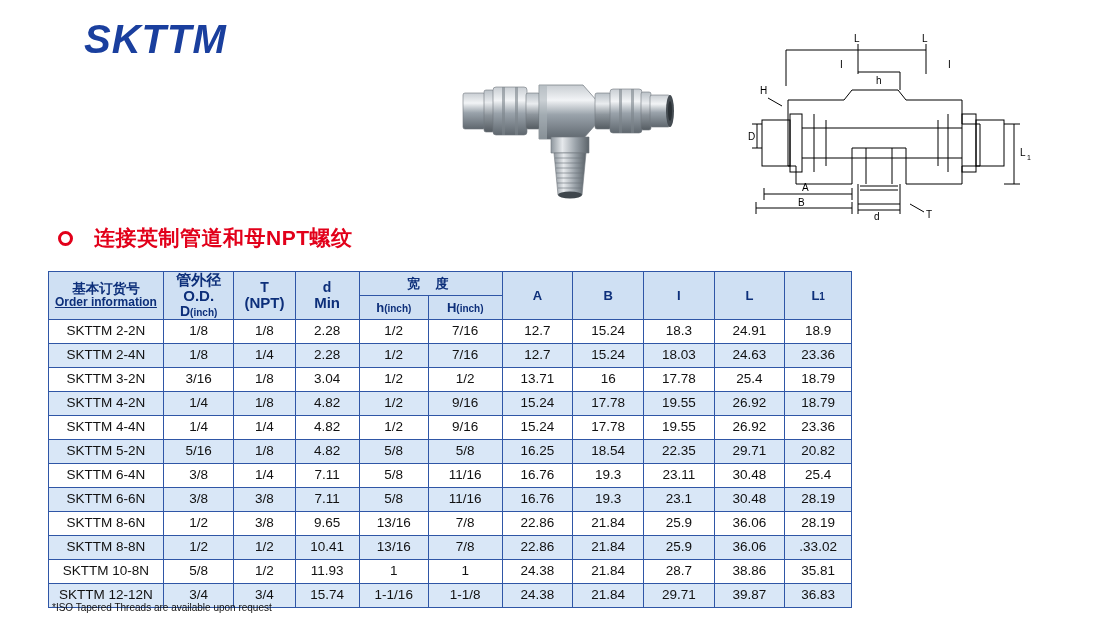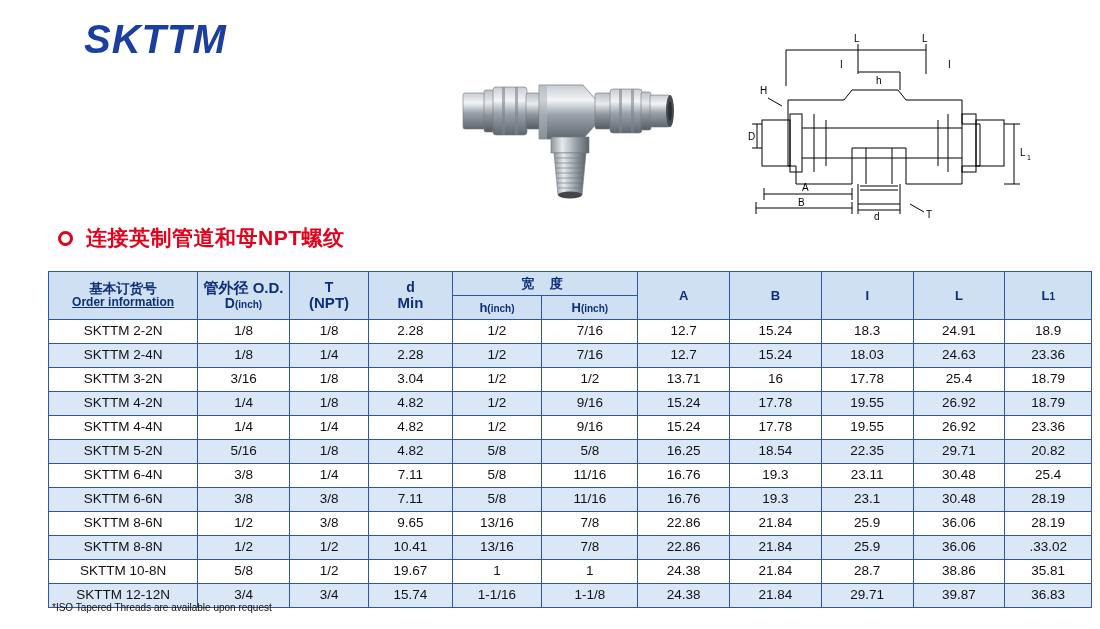--- a/index.html
+++ b/index.html
@@ -68,42 +68,42 @@
   }
   .td-svg { display:block; }
 
   
   .bullet-line {
     position: absolute;
     left: 58px;
     top: 224px;
     display: flex;
     align-items: center;
-    gap: 13px;
+    gap: 21px;
   }
   .bullet-ring {
     width: 15px;
     height: 15px;
     border: 3px solid #e2001a;
     border-radius: 50%;
     box-sizing: border-box;
   }
   .bullet-text {
     font-size: 21px;
     color: #e2001a;
     font-weight: bold;
     letter-spacing: 0.5px;
   }
 
   
   .table-wrap {
     position: absolute;
     left: 48px;
     top: 271px;
-    width: 1044px;
+    width: 804px;
   }
   table.spec {
     border-collapse: collapse;
     width: 100%;
     font-size: 13.5px;
     color: #111;
     table-layout: fixed;
   }
   table.spec th, table.spec td {
     border: 1px solid #2f56a6;
@@ -487,21 +487,21 @@
           <td>22.86</td>
           <td>21.84</td>
           <td>25.9</td>
           <td>36.06</td>
           <td>.33.02</td>
         </tr>
         <tr class="odd">
           <td class="first">SKTTM 10-8N</td>
           <td>5/8</td>
           <td>1/2</td>
-          <td>19.67</td>
+          <td>11.93</td>
           <td>1</td>
           <td>1</td>
           <td>24.38</td>
           <td>21.84</td>
           <td>28.7</td>
           <td>38.86</td>
           <td>35.81</td>
         </tr>
         <tr class="even">
           <td class="first">SKTTM 12-12N</td>

